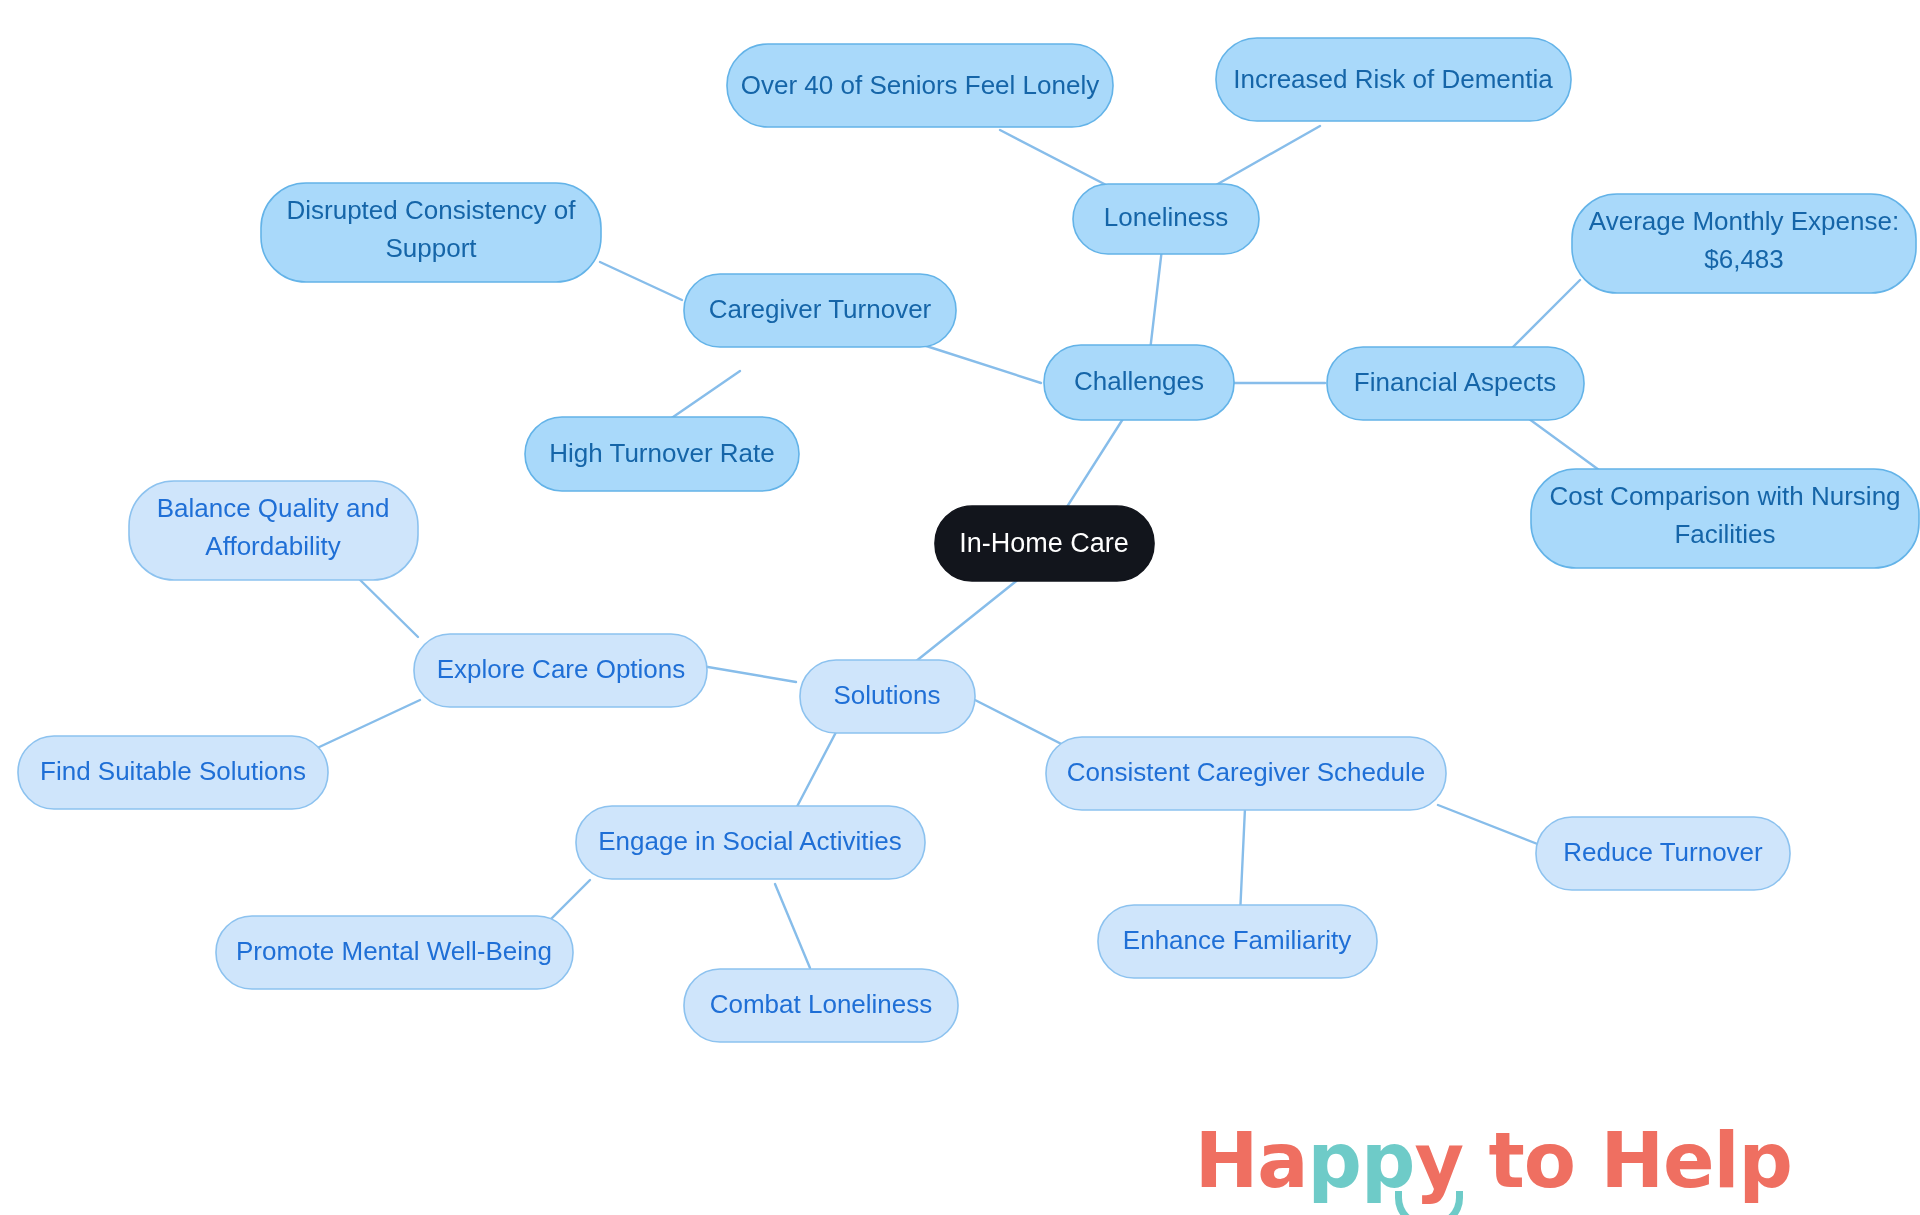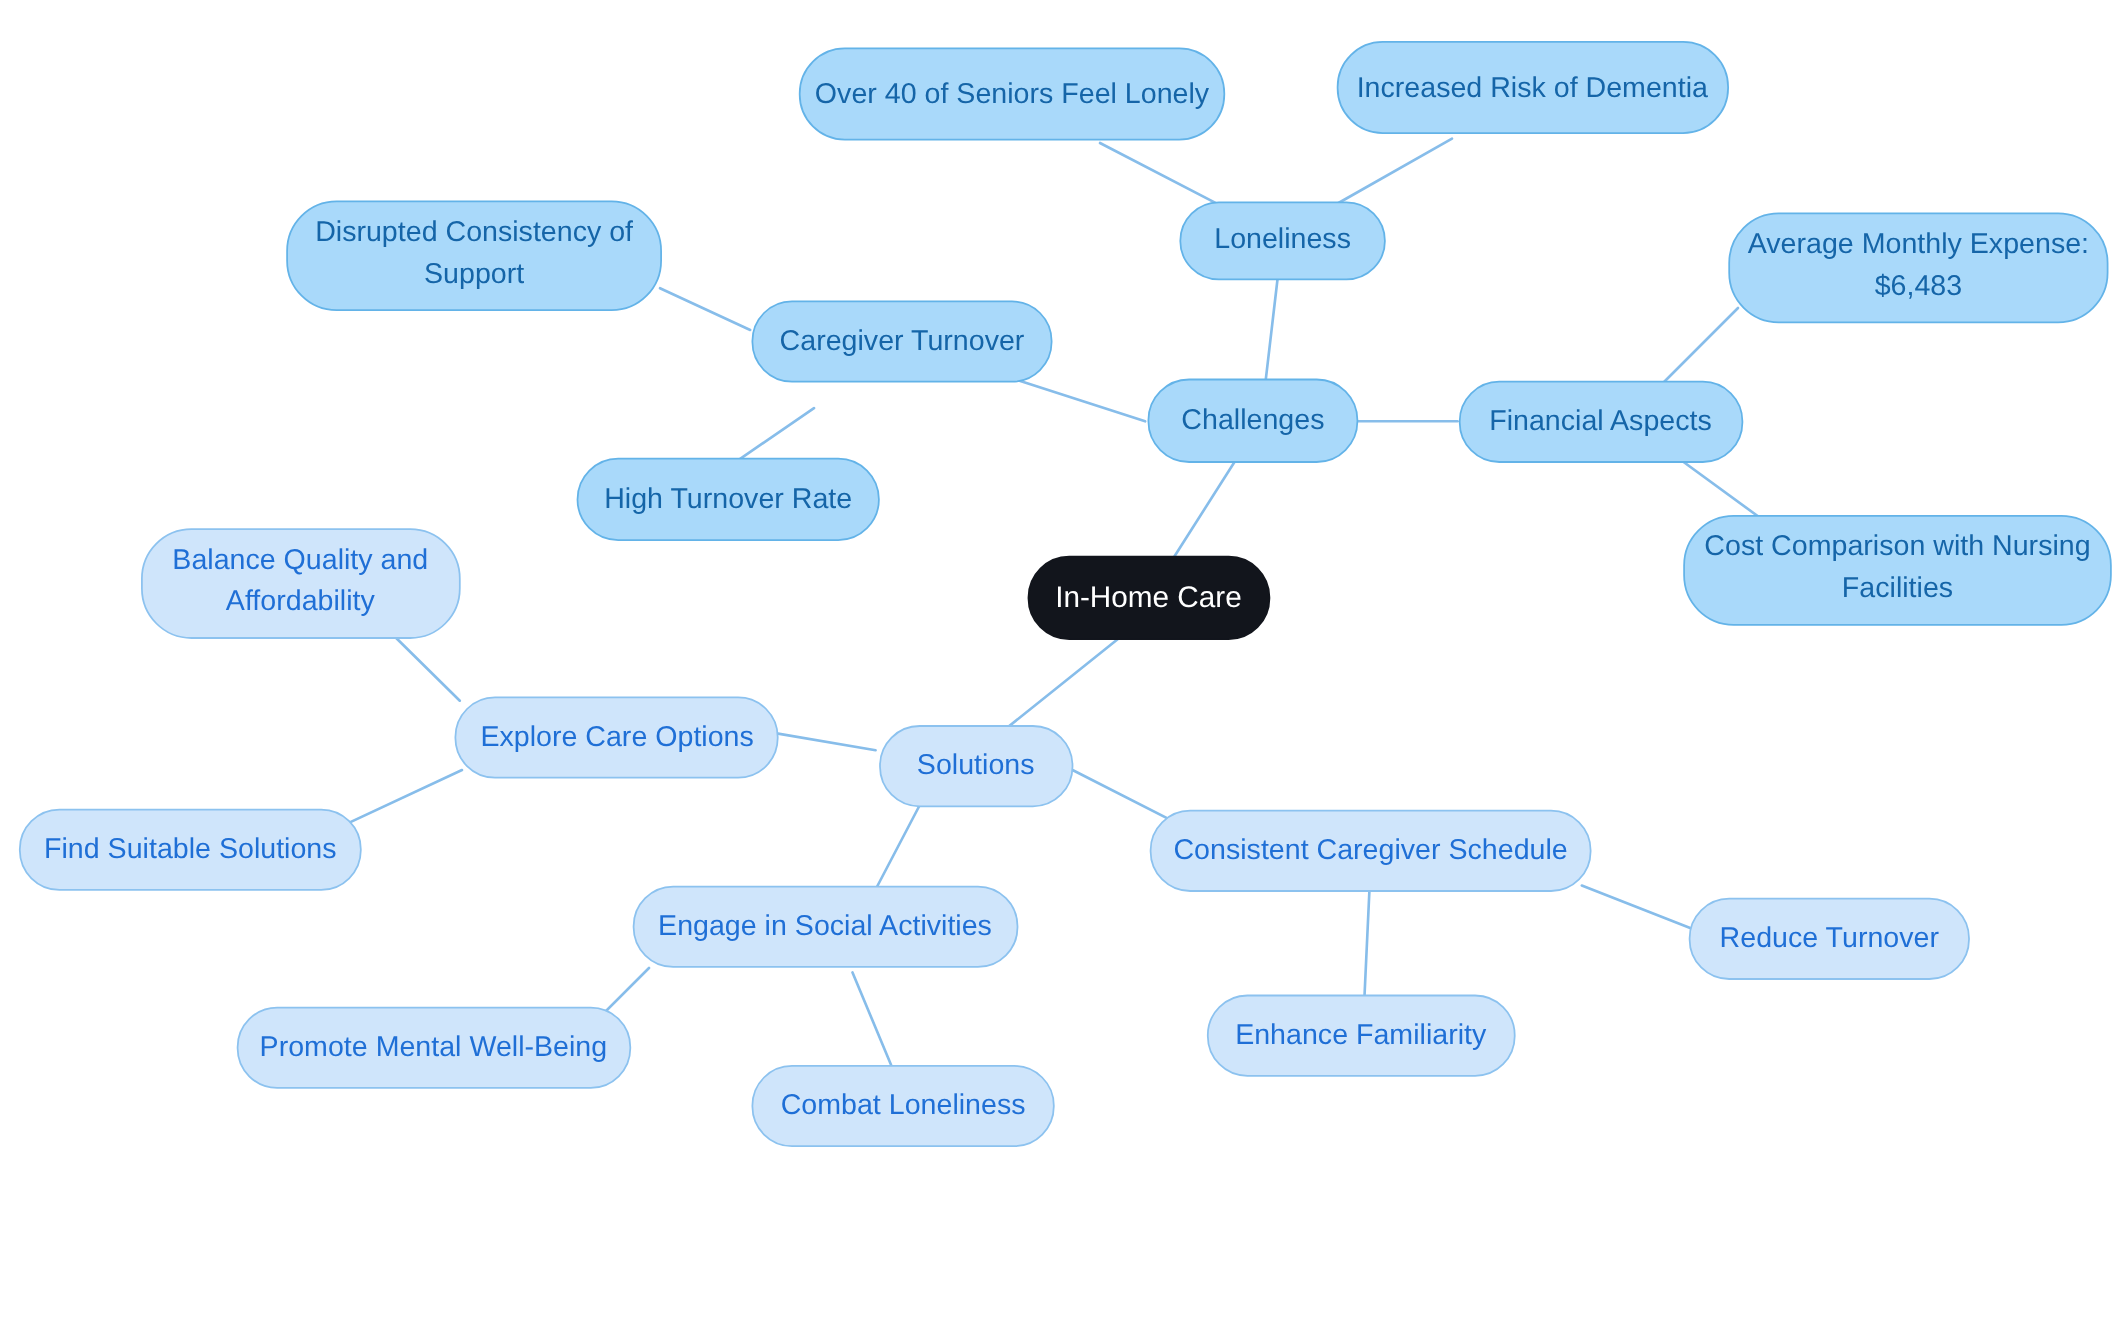--- a/index.html
+++ b/index.html
@@ -239,15 +239,19 @@
     </g>
 
     <g>
       <rect class="node-rect" x="684" y="969" width="274" height="73" rx="36" fill="#cfe5fb" stroke="#8cc2ef"></rect>
       <text class="node-label" x="821" y="1006" font-size="26" fill="#1f6fd6">Combat Loneliness</text>
     </g>
 
   </svg>
 
   <div id="brand-logo">
+    <div class="logo-row">
+      <div class="logo-wordmark"><span>Ha</span><span class="logo-pp">pp</span><span>y to Help</span></div>
+      <div class="logo-smile"></div>
+    </div>
   </div>
 
 </div>
 
 </body></html>

